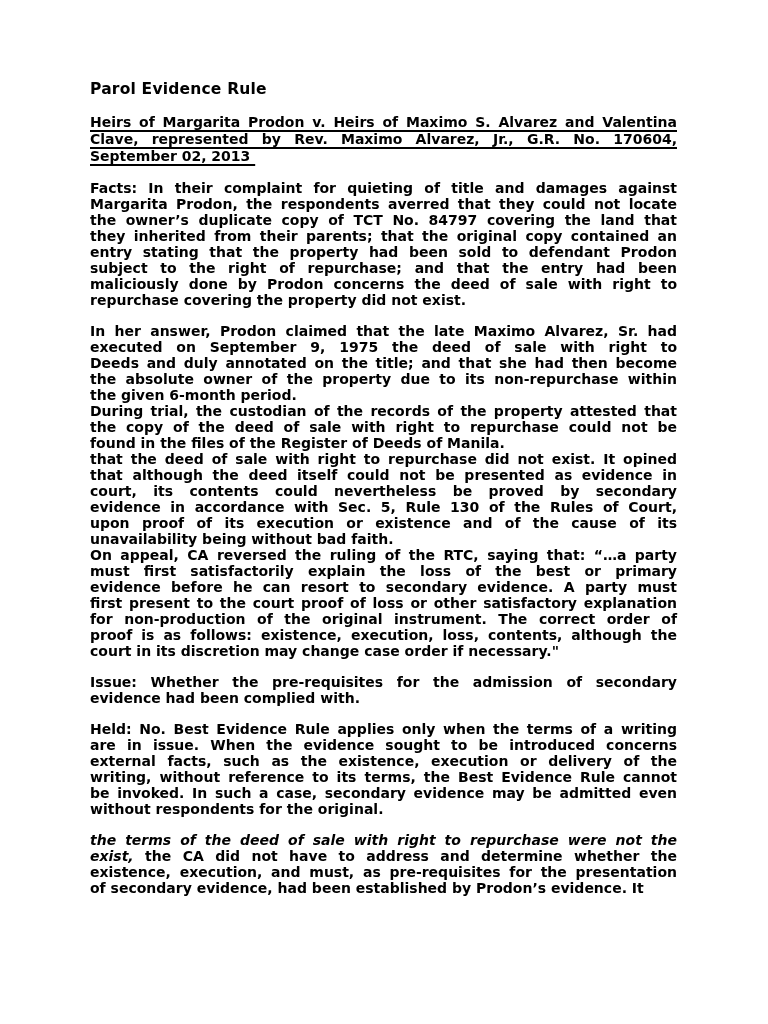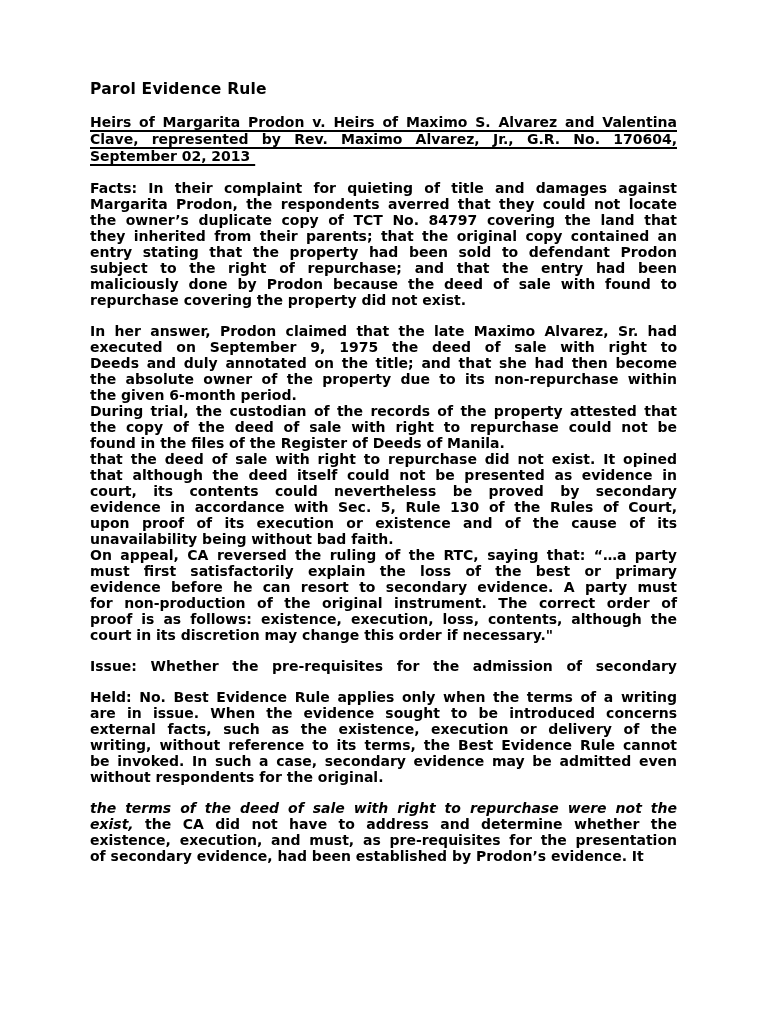--- a/index.html
+++ b/index.html
@@ -67,21 +67,21 @@
       <div class="line last"><span>September 02, 2013&nbsp;</span></div>
     </div>
     <div class="spacer"></div>
     <div class="para">
       <div class="line"><span>Facts: In their complaint for quieting of title and damages against</span></div>
       <div class="line"><span>Margarita Prodon, the respondents averred that they could not locate</span></div>
       <div class="line"><span>the owner’s duplicate copy of TCT No. 84797 covering the land that</span></div>
       <div class="line"><span>they inherited from their parents; that the original copy contained an</span></div>
       <div class="line"><span>entry stating that the property had been sold to defendant Prodon</span></div>
       <div class="line"><span>subject to the right of repurchase; and that the entry had been</span></div>
-      <div class="line"><span>maliciously done by Prodon because the deed of sale with found to</span></div>
+      <div class="line"><span>maliciously done by Prodon concerns the deed of sale with right to</span></div>
       <div class="line last"><span>repurchase covering the property did not exist.</span></div>
     </div>
     <div class="spacer"></div>
     <div class="para">
       <div class="line"><span>In her answer, Prodon claimed that the late Maximo Alvarez, Sr. had</span></div>
       <div class="line"><span>executed on September 9, 1975 the deed of sale with right to</span></div>
       <div class="line"><span>Deeds and duly annotated on the title; and that she had then become</span></div>
       <div class="line"><span>the absolute owner of the property due to its non-repurchase within</span></div>
       <div class="line last"><span>the given 6-month period.</span></div>
     </div>
@@ -95,27 +95,29 @@
       <div class="line"><span>that although the deed itself could not be presented as evidence in</span></div>
       <div class="line"><span>court, its contents could nevertheless be proved by secondary</span></div>
       <div class="line"><span>evidence in accordance with Sec. 5, Rule 130 of the Rules of Court,</span></div>
       <div class="line"><span>upon proof of its execution or existence and of the cause of its</span></div>
       <div class="line last"><span>unavailability being without bad faith.</span></div>
     </div>
     <div class="para">
       <div class="line"><span>On appeal, CA reversed the ruling of the RTC, saying that: “…a party</span></div>
       <div class="line"><span>must first satisfactorily explain the loss of the best or primary</span></div>
       <div class="line"><span>evidence before he can resort to secondary evidence. A party must</span></div>
+      <div class="line"><span>first present to the court proof of loss or other satisfactory explanation</span></div>
       <div class="line"><span>for non-production of the original instrument. The correct order of</span></div>
       <div class="line"><span>proof is as follows: existence, execution, loss, contents, although the</span></div>
-      <div class="line last"><span>court in its discretion may change this order if necessary."</span></div>
+      <div class="line last"><span>court in its discretion may change case order if necessary."</span></div>
     </div>
     <div class="spacer"></div>
     <div class="para">
       <div class="line"><span>Issue: Whether the pre-requisites for the admission of secondary</span></div>
+      <div class="line last"><span>evidence had been complied with.</span></div>
     </div>
     <div class="spacer"></div>
     <div class="para">
       <div class="line"><span>Held: No. Best Evidence Rule applies only when the terms of a writing</span></div>
       <div class="line"><span>are in issue. When the evidence sought to be introduced concerns</span></div>
       <div class="line"><span>external facts, such as the existence, execution or delivery of the</span></div>
       <div class="line"><span>writing, without reference to its terms, the Best Evidence Rule cannot</span></div>
       <div class="line"><span>be invoked. In such a case, secondary evidence may be admitted even</span></div>
       <div class="line last"><span>without respondents for the original.</span></div>
     </div>

